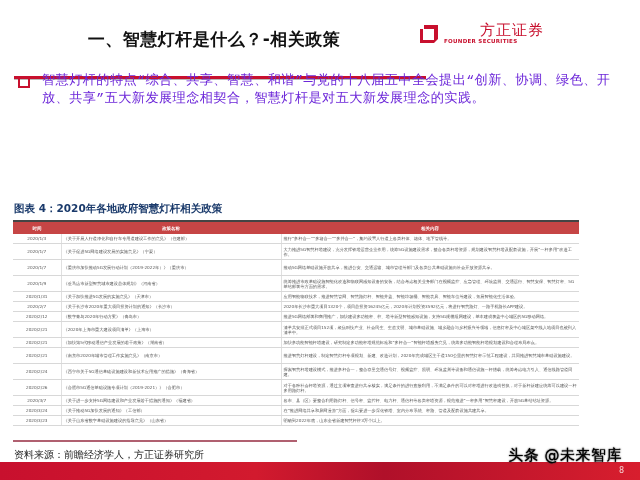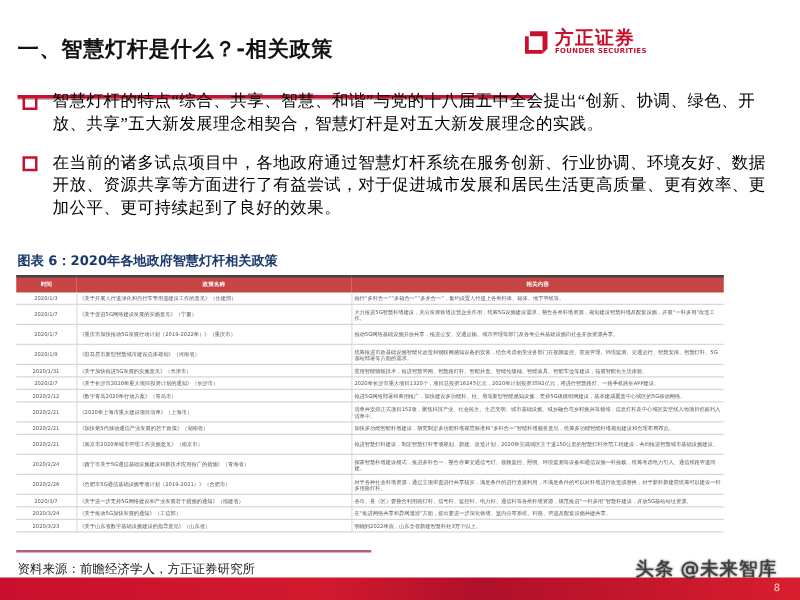--- a/index.html
+++ b/index.html
@@ -6,43 +6,44 @@
   body {
     width: 640px; height: 480px; overflow: hidden; position: relative;
     background: #ffffff;
     font-family: "DejaVu Sans", "Liberation Sans", sans-serif;
     color: #222;
   }
   .title-bar { position: absolute; left: 14px; top: 28px; width: 400px; }
   .title {
     font-size: 17px; font-weight: bold; color: #111; letter-spacing: 0.5px;
     white-space: nowrap;
+    text-align: center;
   }
   .title-rule {
     position: absolute; left: 0; top: 48px; width: 412px; height: 3px;
     background: #c8102e;
   }
   .title-rule:after {
     content: ""; position: absolute; left: 0; right: 0; top: 3px; height: 1px; background: #b9b9b9;
   }
   .logo { position: absolute; left: 418px; top: 22px; display: flex; align-items: center; }
   .logo-mark { width: 22px; height: 22px; position: relative; margin-right: 4px; }
   .logo-mark svg { display: block; }
   .logo-text { display: flex; flex-direction: column; }
-  .logo-cn { font-size: 15px; font-weight: bold; color: #c8102e; letter-spacing: 1px; line-height: 16px; }
+  .logo-cn { font-size: 15px; font-weight: normal; color: #c8102e; letter-spacing: 1px; line-height: 16px; margin-left: 36px; }
   .logo-en { font-size: 5.5px; color: #c8102e; font-weight: bold; letter-spacing: 0.3px; line-height: 7px; }
 
   .bullets { position: absolute; left: 14px; top: 72px; width: 600px; }
   .bullet { display: flex; margin-bottom: 13px; }
   .bullet-icon {
     width: 8px; height: 8px; border: 2px solid #c8102e; margin: 4px 12px 0 4px; flex: 0 0 auto;
   }
   .bullet-text {
-    font-family: Liberation Serif, serif;
-    font-size: 13.2px; line-height: 18px; color: #000000; letter-spacing: 0.4px;
+    font-family: Liberation Mono, monospace;
+    font-size: 13.2px; line-height: 18px; color: #6d28d9; letter-spacing: 0.4px;
   }
 
   .fig-title {
     position: absolute; left: 14px; top: 202px;
     font-size: 10.5px; font-weight: bold; color: #1a3a6b; white-space: nowrap;
   }
   .tbl-wrap {
     position: absolute; left: 13px; top: 218px; width: 284px; height: 222px;
     border-bottom: 2px solid #b06070;
   }
@@ -63,21 +64,21 @@
   tbody tr.tall td { height: 15px; }
 
   .source {
     position: absolute; left: 14px; top: 448px; font-size: 10px; color: #222; white-space: nowrap;
   }
   .footer-band {
     position: absolute; left: 0; top: 462px; width: 640px; height: 18px;
     background: linear-gradient(90deg, #c8102e 0%, #d21a2e 40%, #b0102a 60%, #d81e2e 100%);
   }
   .watermark {
-    position: absolute; right: 18px; top: 446px; font-size: 15px; color: #404040;
+    position: absolute; right: 18px; top: 446px; font-size: 15px; color: #000000;
     text-shadow: 0 0 2px #444, 0 0 1px #000; white-space: nowrap; letter-spacing: 0.5px;
   }
   .page-num {
     position: absolute; right: 16px; top: 466px; font-size: 8px; color: #f6d3d3;
   }
 </style>
 </head>
 <body>
 
 <div class="title-bar">
@@ -96,27 +97,23 @@
     <span class="logo-cn">方正证券</span>
     <span class="logo-en">FOUNDER SECURITIES</span>
   </div>
 </div>
 
 <div class="bullets">
   <div class="bullet">
     <span class="bullet-icon"></span>
     <span class="bullet-text">智慧灯杆的特点“综合、共享、智慧、和谐”与党的十八届五中全会提出“创新、协调、绿色、开放、共享”五大新发展理念相契合，智慧灯杆是对五大新发展理念的实践。</span>
   </div>
-  <div class="bullet">
-    <span class="bullet-icon"></span>
-    <span class="bullet-text">在当前的诸多试点项目中，各地政府通过智慧灯杆系统在服务创新、行业协调、环境友好、数据开放、资源共享等方面进行了有益尝试，对于促进城市发展和居民生活更高质量、更有效率、更加公平、更可持续起到了良好的效果。</span>
-  </div>
 </div>
 
-<div class="fig-title">图表 6：2020年各地政府智慧灯杆相关政策</div>
+<div class="fig-title">图表 4：2020年各地政府智慧灯杆相关政策</div>
 
 <div class="tbl-wrap"></div>
 <table style="width:566px">
   <colgroup>
     <col style="width:48px">
       <col style="width:220px">
       <col style="width:298px">
   </colgroup>
   <thead>
     <tr>

